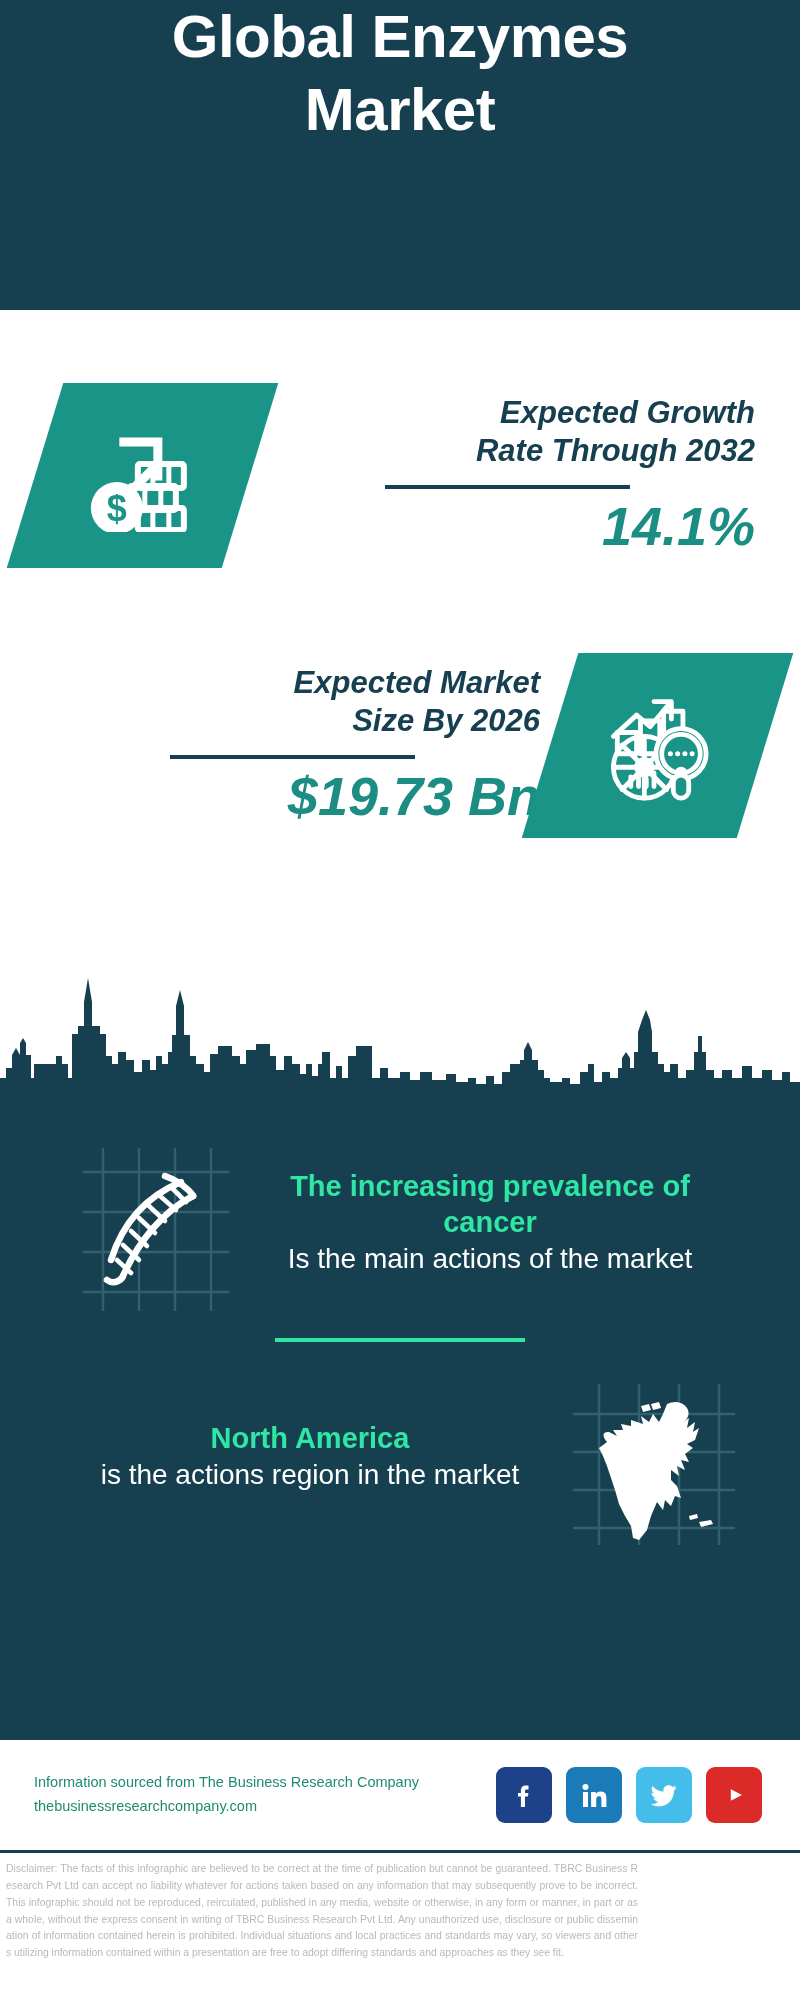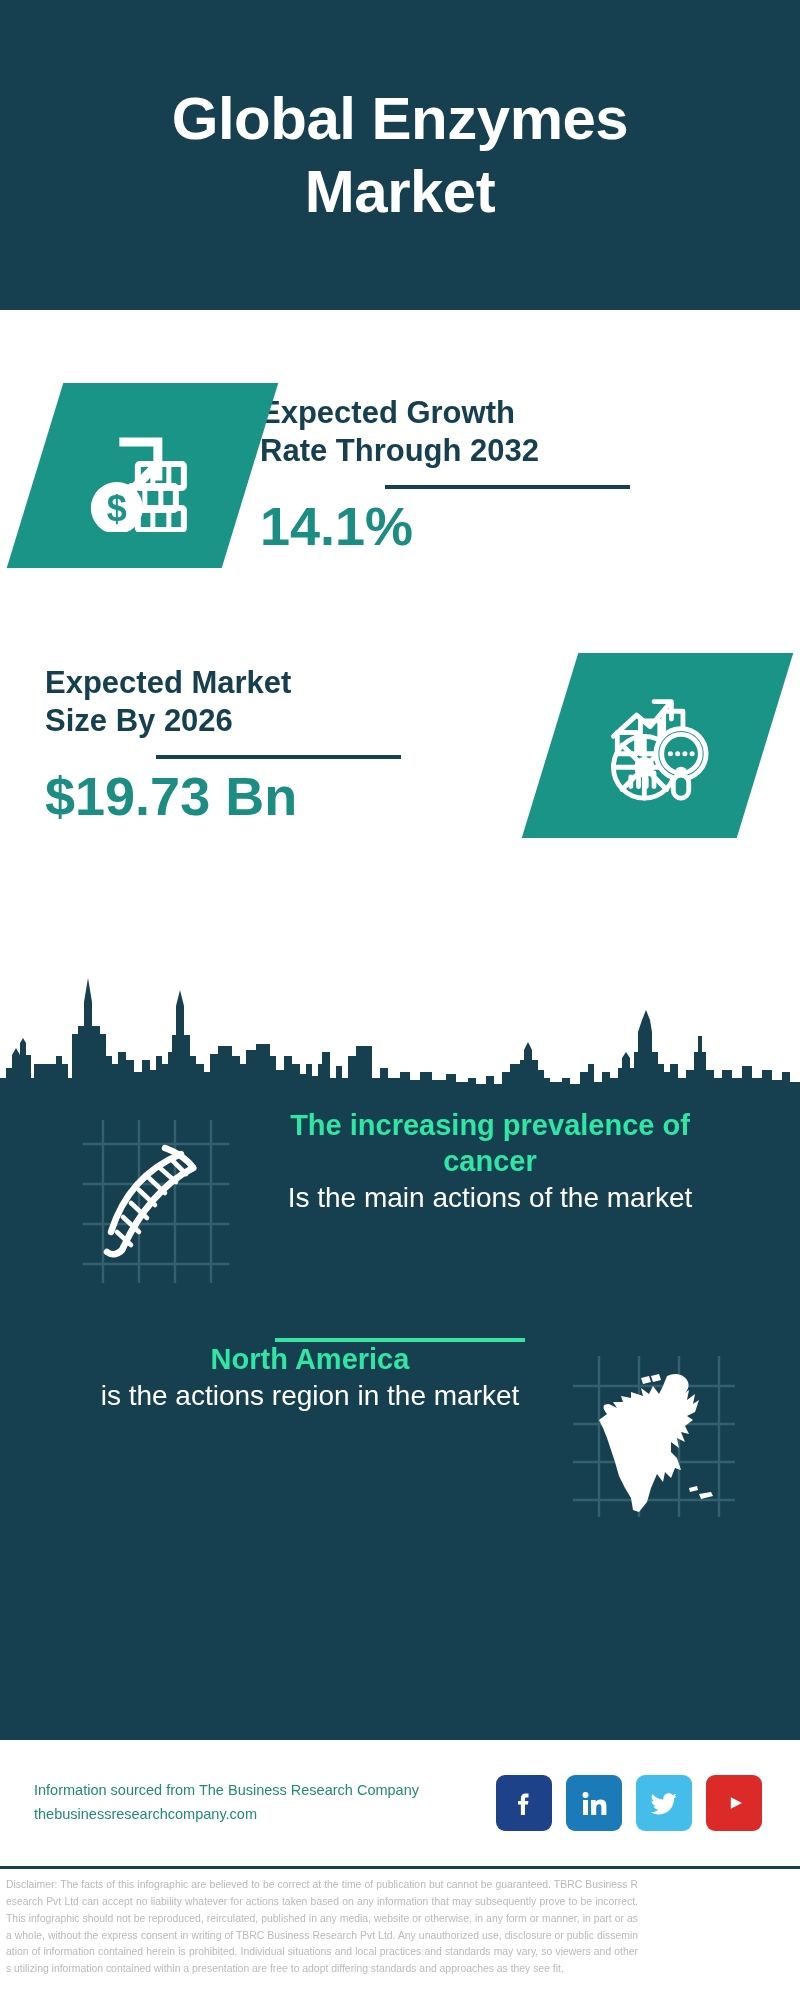--- a/index.html
+++ b/index.html
@@ -13,21 +13,20 @@
     overflow:hidden;
     position:relative;
   }
 
   
   .header {
     background:#164050;
     height:310px;
     width:800px;
     display:flex;
-    align-items:center;
     justify-content:center;
     padding:0 70px;
   }
   .header-title {
     color:#ffffff;
     font-size:60px;
     font-weight:bold;
     line-height:1.22;
     text-align:center;
     letter-spacing:-0.5px;
@@ -41,36 +40,36 @@
     position:relative;
   }
 
   .stat-row {
     display:flex;
     align-items:center;
     width:800px;
     padding:0 35px;
   }
   .stat-row.row1 { height:290px; padding-top:40px; }
-  .stat-row.row2 { height:290px;gap:28px; }
+  .stat-row.row2 { height:290px; }
 
   
   .para-tile {
     width:215px;
     height:185px;
     background:#1b9488;
     transform: skewX(-17deg);
     display:flex;
     align-items:center;
     justify-content:center;
     flex:0 0 auto;
   }
   .para-inner { transform: skewX(17deg); display:flex; align-items:center; justify-content:center; }
 
-  .stat-text { flex:1 1 auto; text-align:left; padding:0 10px; }
+  .stat-text { flex:1 1 auto; text-align:right; padding:0 10px;font-style:italic; }
   .stat-label {
     color:#164050;
     font-size:31px;
     font-weight:bold;
     line-height:1.25;
   }
   .stat-rule {
     width:245px;
     height:4px;
     background:#164050;
@@ -97,20 +96,21 @@
   .dark-area {
     background:#164050;
     width:800px;
     height:650px;
     position:relative;
     padding-top:18px;
   }
 
   .fact-row {
     display:flex;
+    align-items:center;
     width:800px;
     padding:0 61px;
   }
   .fact-row.f1 { height:230px; }
   .fact-row.f2 { height:230px; }
 
   .fact-icon {
     width:180px;
     height:175px;
     flex:0 0 auto;
@@ -136,21 +136,21 @@
     width:250px;
     height:4px;
     background:#2fe6a4;
     margin:0 auto;
   }
 
   
   .footer {
     background:#ffffff;
     width:800px;
-    height:126px;
+    height:110px;
     display:flex;
     align-items:center;
     padding:0 34px;
   }
   .source-block { flex:1 1 auto; }
   .source-line {
     color:#1f8b72;
     font-size:14.5px;
     line-height:1.65;
   }

